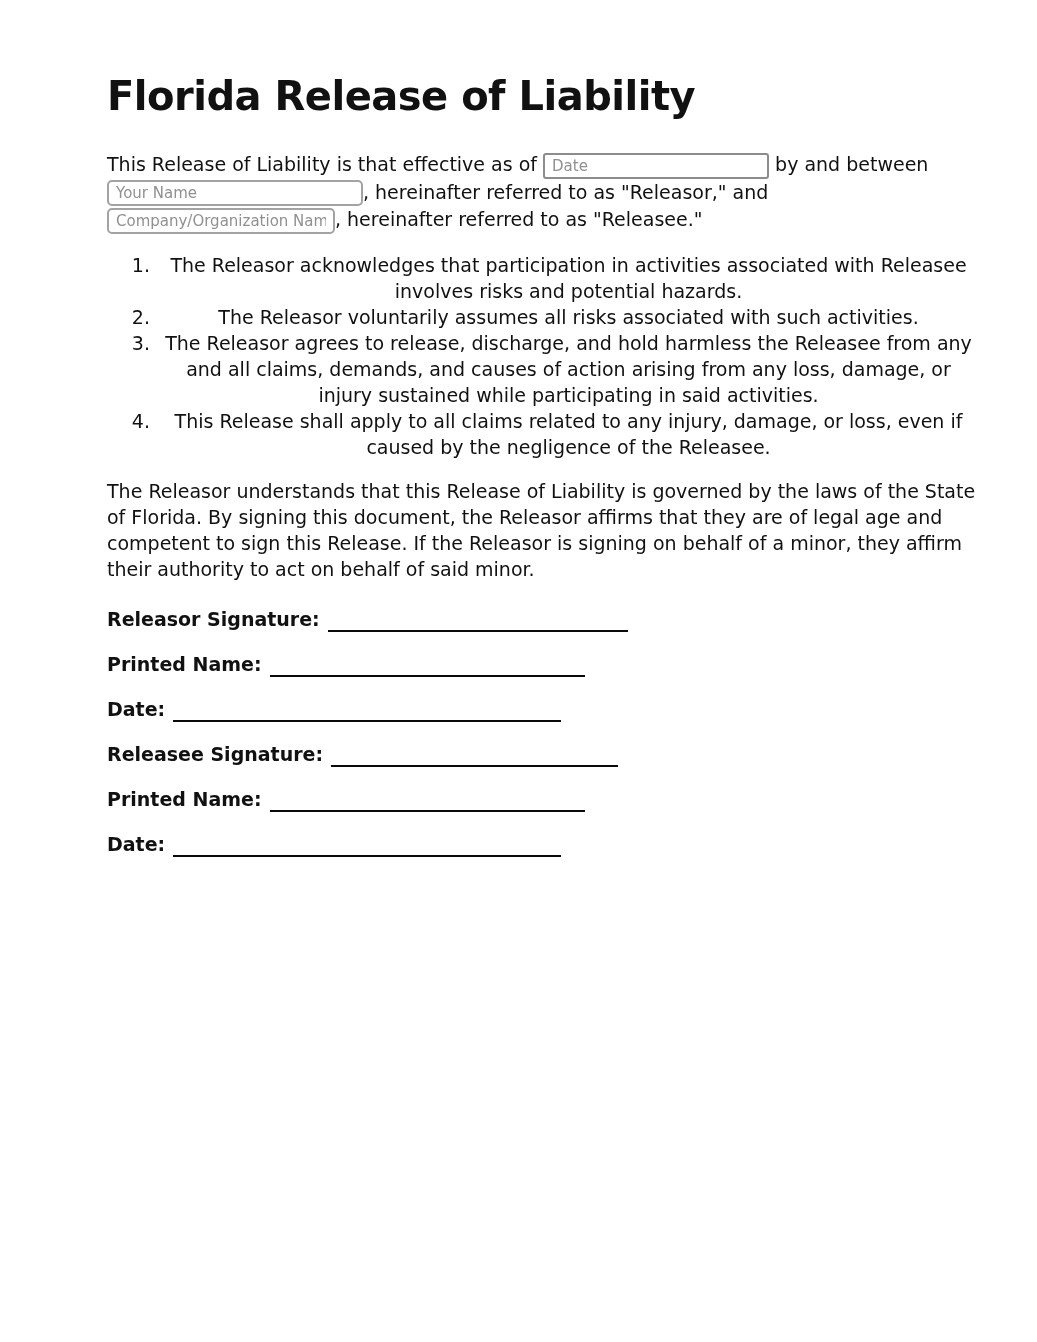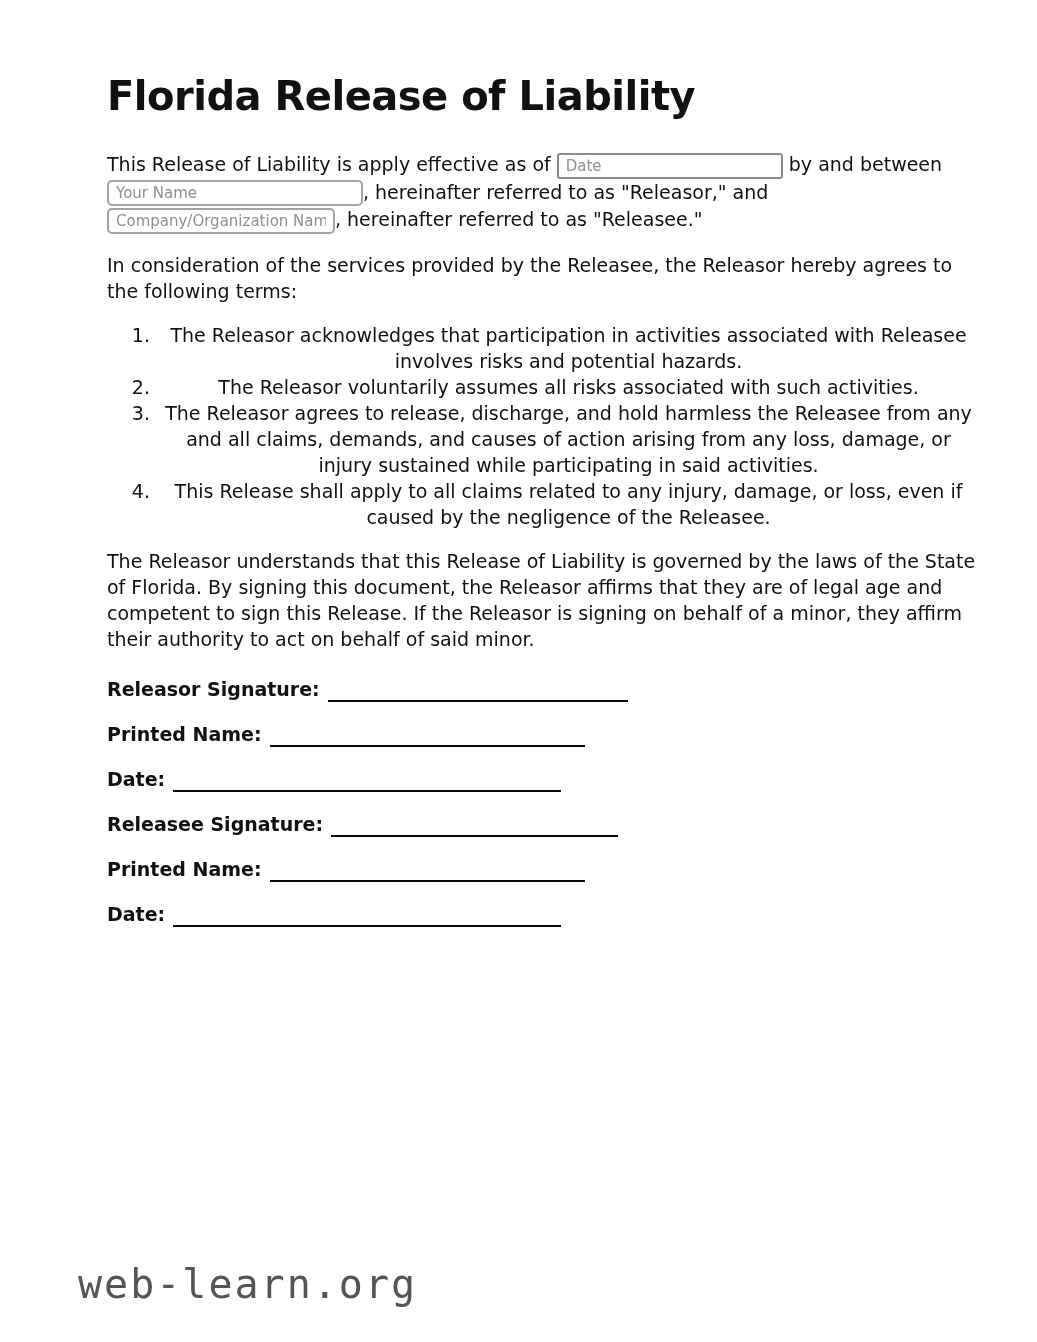--- a/index.html
+++ b/index.html
@@ -85,27 +85,26 @@
     font-weight: normal;
   }
 </style>
 </head>
 <body>
 
 <div class="page">
 
   <h1 class="doc-title">Florida Release of Liability</h1>
 
-  <p class="body-text intro"><span>This Release of Liability is apply effective as of</span>
+  <p class="body-text intro"><span>This Release of Liability is that effective as of</span>
     <input class="inline-input input-date" type="text" placeholder="Date" style="">
     <span>by and between</span>
     <input class="inline-input input-name" type="text" placeholder="Your Name" style=""><span>, hereinafter referred to as "Releasor," and</span>
     <input class="inline-input input-company" type="text" placeholder="Company/Organization Name" style=""><span>, hereinafter referred to as "Releasee."</span></p>
 
-  <p class="body-text">In consideration of the services provided by the Releasee, the Releasor hereby agrees to the following terms:</p>
 
   <ol class="terms-list">
     <li>The Releasor acknowledges that participation in activities associated with Releasee involves risks and potential hazards.</li>
     <li>The Releasor voluntarily assumes all risks associated with such activities.</li>
     <li>The Releasor agrees to release, discharge, and hold harmless the Releasee from any and all claims, demands, and causes of action arising from any loss, damage, or injury sustained while participating in said activities.</li>
     <li>This Release shall apply to all claims related to any injury, damage, or loss, even if caused by the negligence of the Releasee.</li>
   </ol>
 
   <p class="body-text">The Releasor understands that this Release of Liability is governed by the laws of the State of Florida. By signing this document, the Releasor affirms that they are of legal age and competent to sign this Release. If the Releasor is signing on behalf of a minor, they affirm their authority to act on behalf of said minor.</p>
 
@@ -123,15 +122,14 @@
       <span>Releasee Signature:</span><span class="sig-line w290"></span>
     </div>
     <div class="sig-row">
       <span>Printed Name:</span><span class="sig-line w315"></span>
     </div>
     <div class="sig-row">
       <span>Date:</span><span class="sig-line w388"></span>
     </div>
   </div>
 
-  <div class="footer-mark">web-learn.org</div>
 
 </div>
 
 </body></html>

